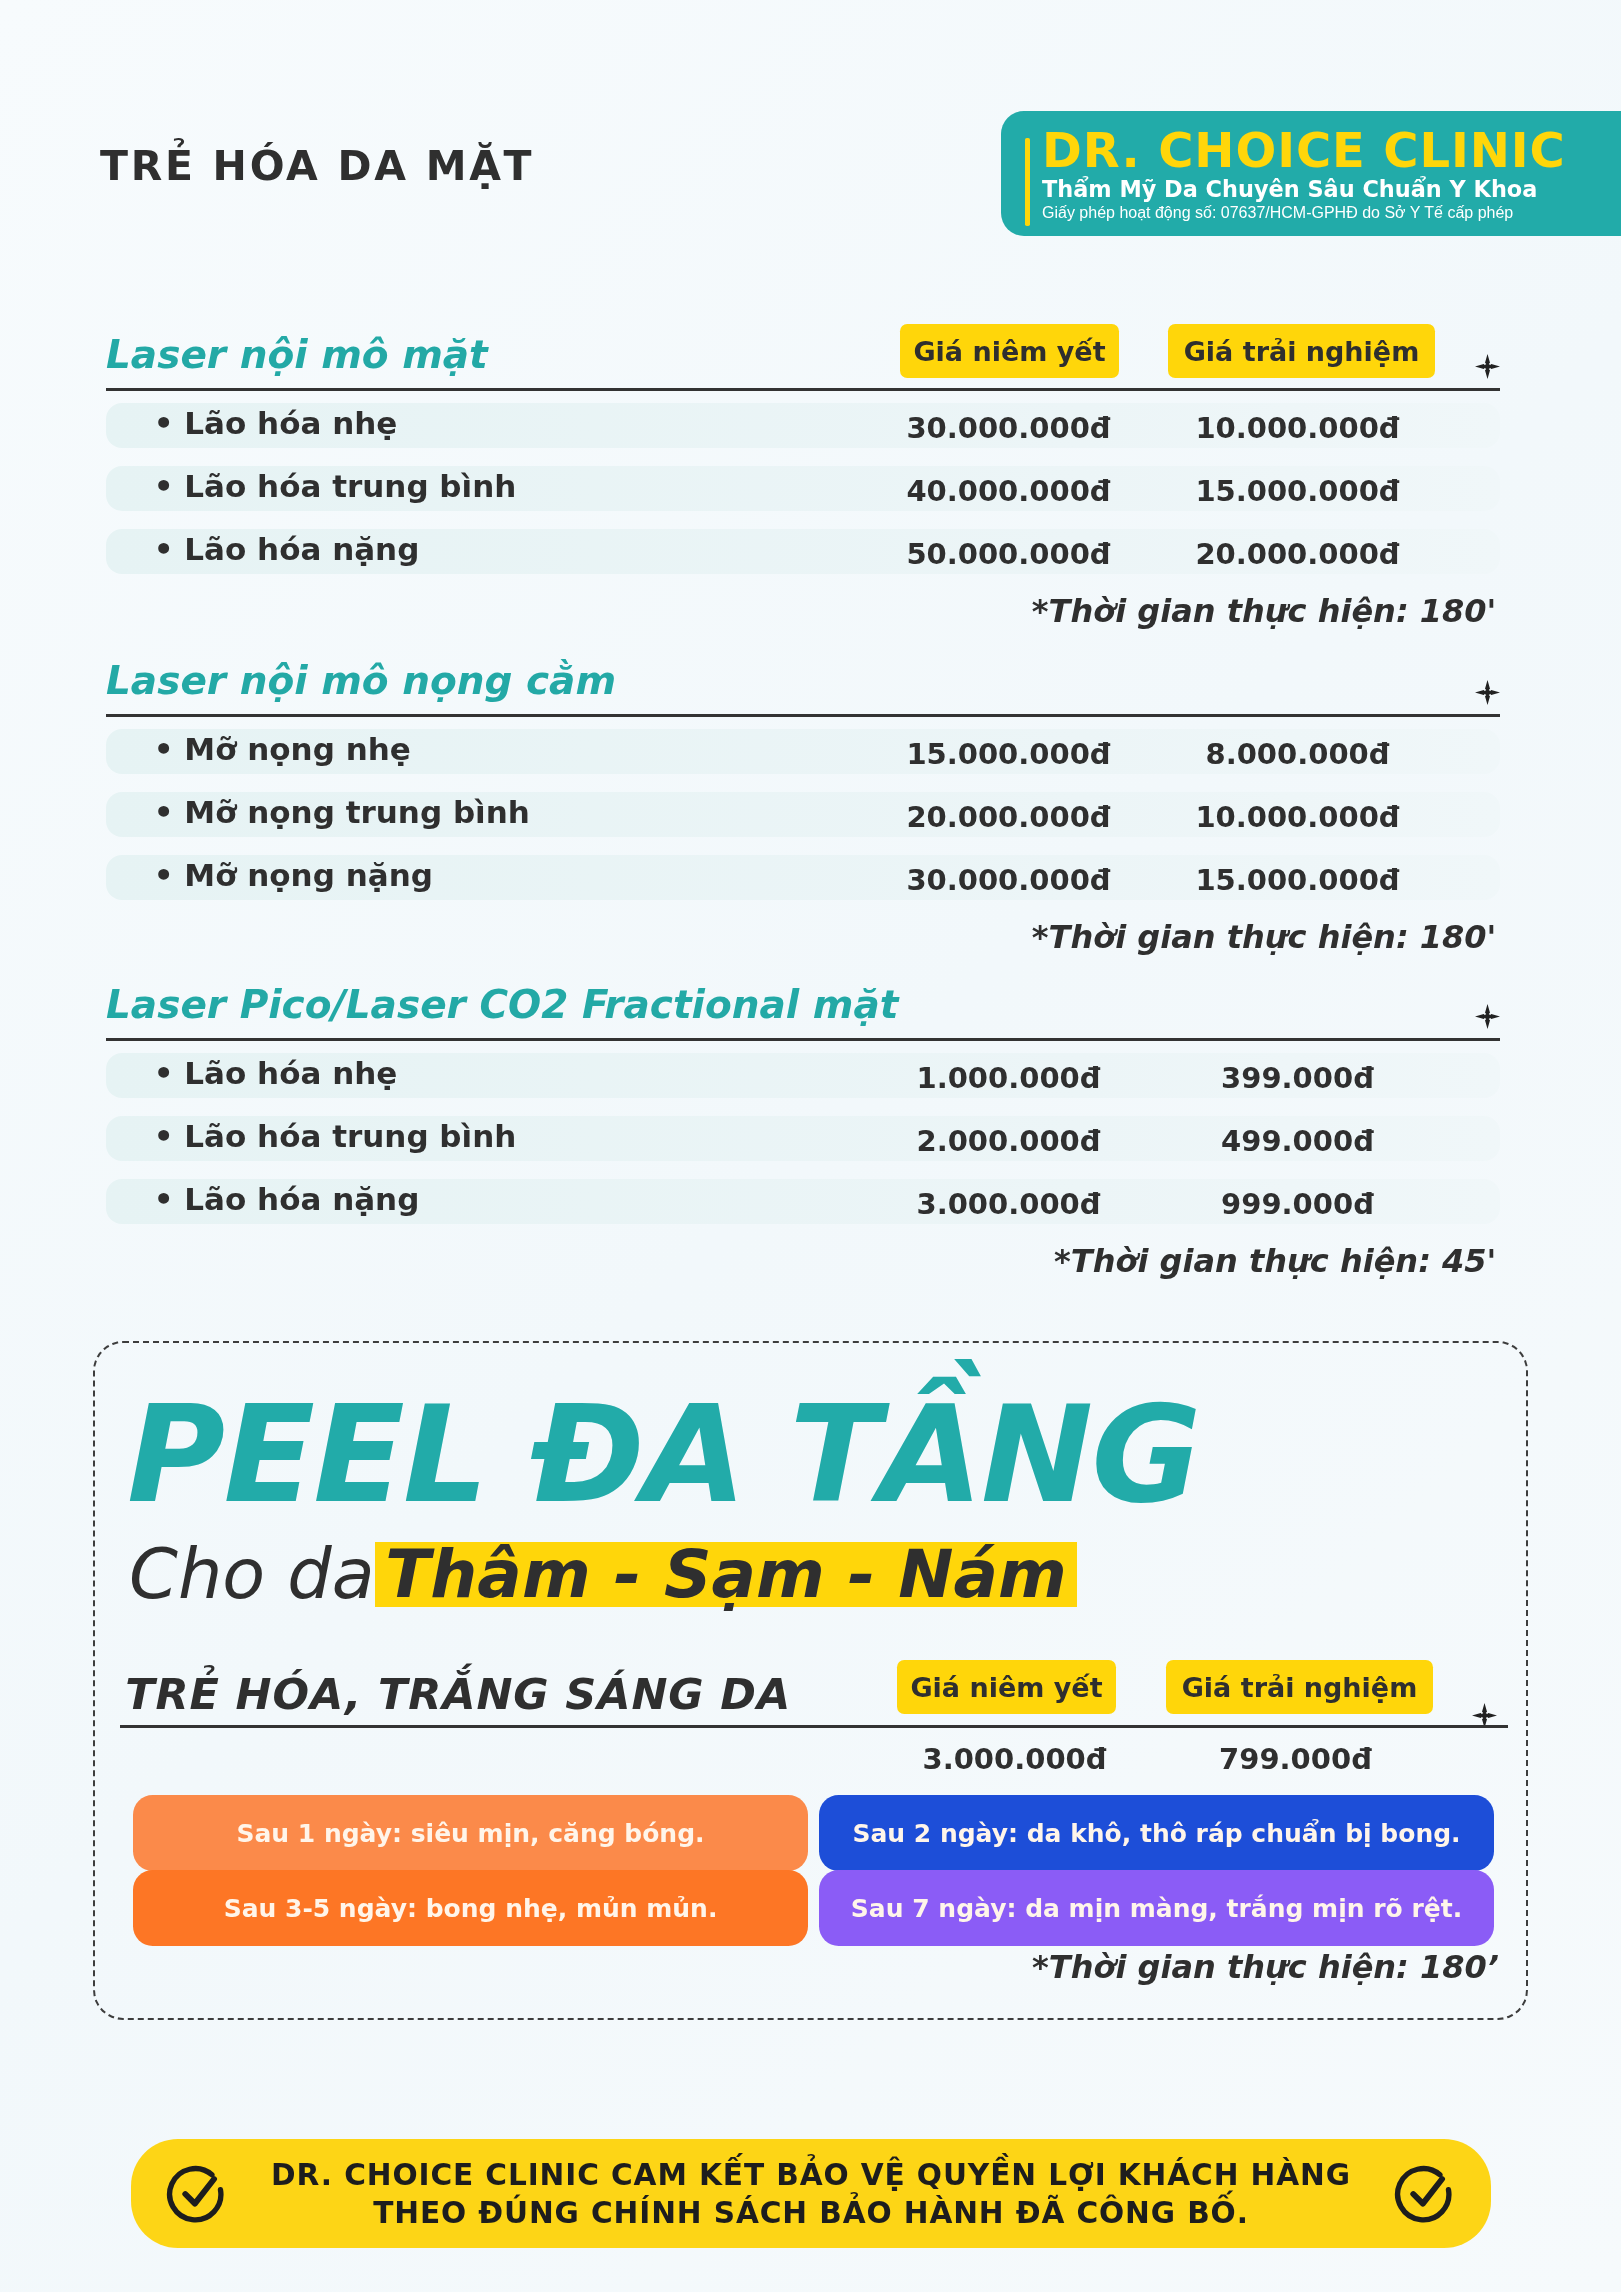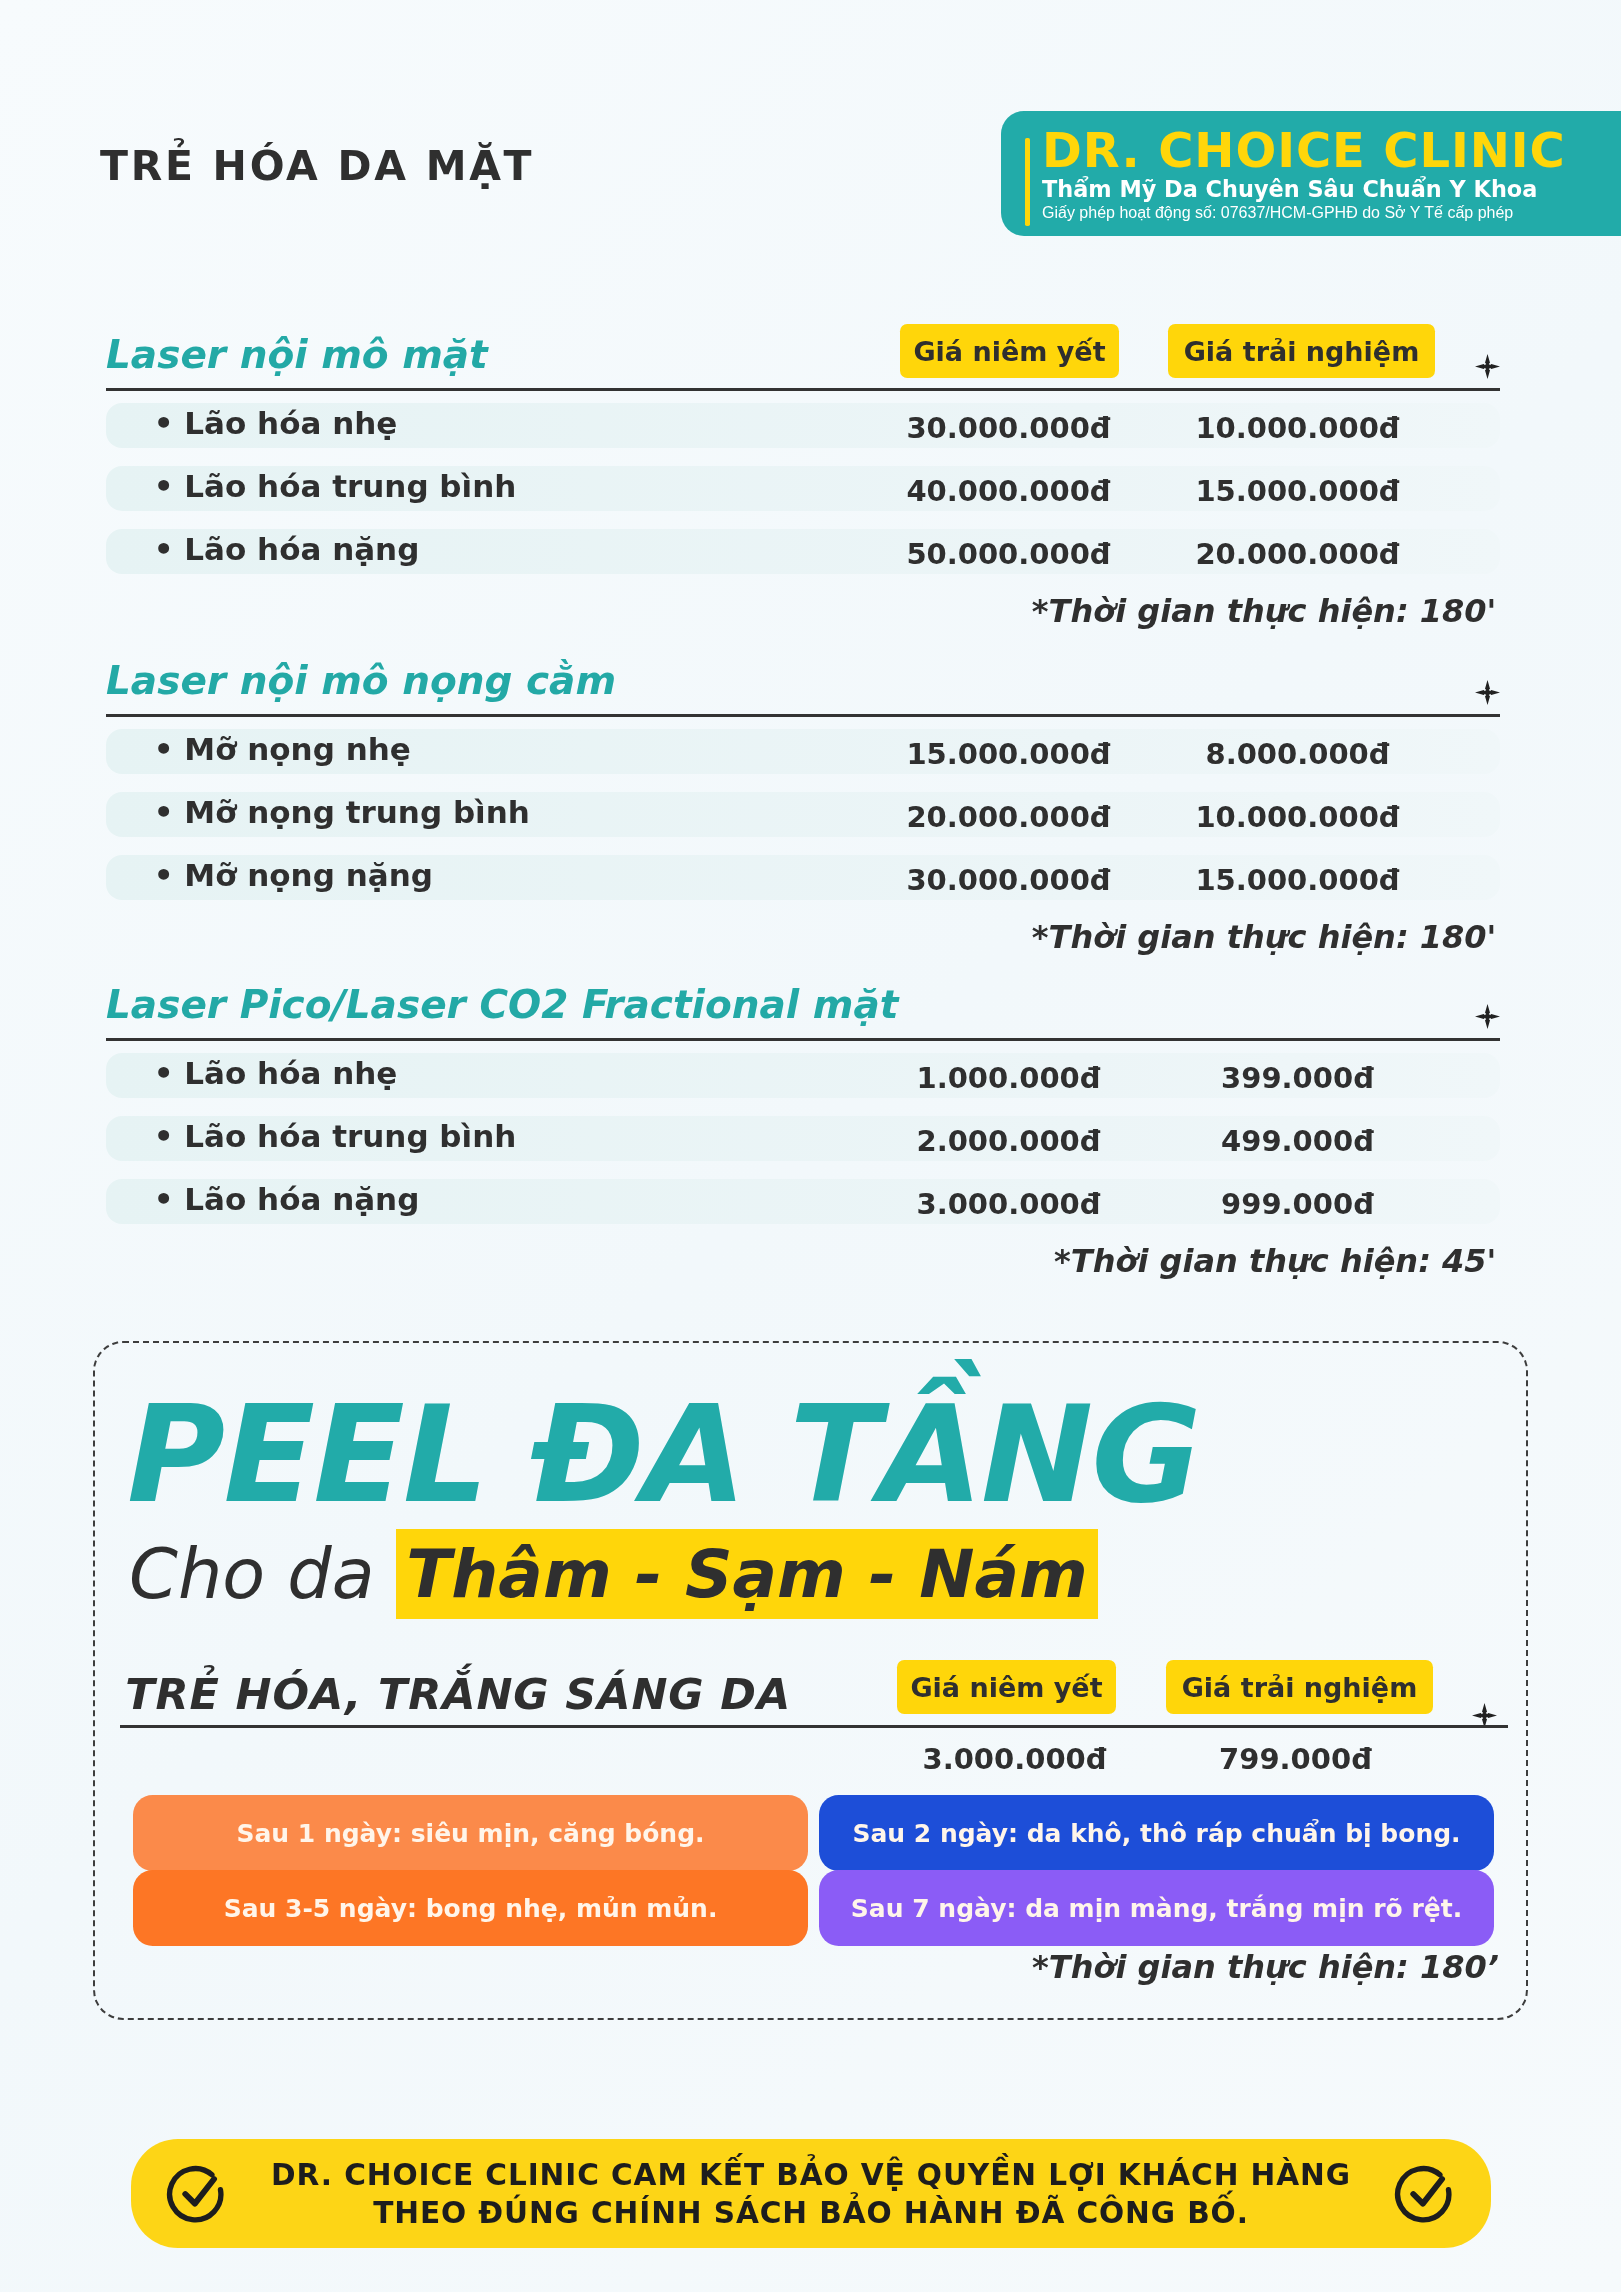--- a/index.html
+++ b/index.html
@@ -107,24 +107,24 @@
     font-family: "DejaVu Sans", sans-serif;
     font-style: italic; font-weight: 700; font-size: 134px; color: #22aba9;
     letter-spacing: -1.8px; line-height: 143px; white-space: nowrap;
   }
   .peel-sub {
     position: absolute; left: 34px; top: 186px; height: 90px;
     display: flex; align-items: center; white-space: nowrap;
   }
   .peel-sub .lead {
     font-family: "DejaVu Sans", sans-serif; font-style: italic;
-    font-size: 70px; color: #2f2f2f; margin-right: 21px;
+    font-size: 70px; color: #2f2f2f; margin-right: 0;
   }
   .peel-sub .hl {
-    background: #ffd60a; height: 90px; padding: 0 10.7px;
+    background: #ffd60a; height: 65px; padding: 0 10.7px;
     display: flex; align-items: center;
     font-family: "DejaVu Sans", sans-serif; font-style: italic; font-weight: 700;
     font-size: 66px; color: #2f2f2f;
   }
   .peel-head {
     position: absolute; left: 23px; top: 317px; width: 1388px; height: 70px;
   }
   .peel-head .ttl {
     position: absolute; left: 7.2px; top: 9px;
     font-family: "DejaVu Sans", sans-serif; font-weight: 700; font-size: 43px; color: #2f2f2f;

